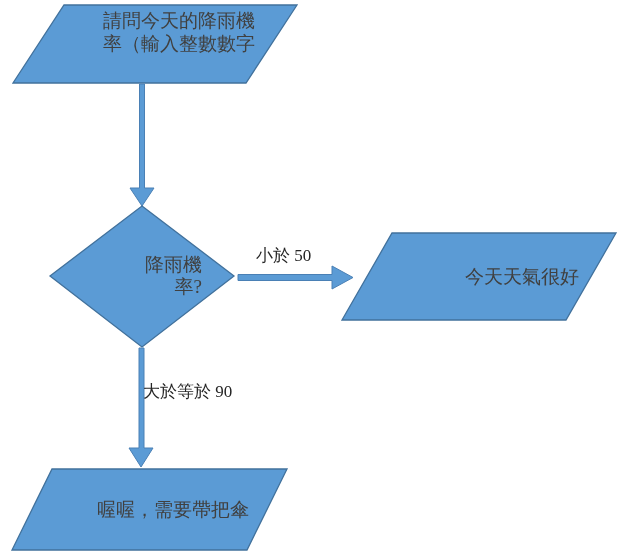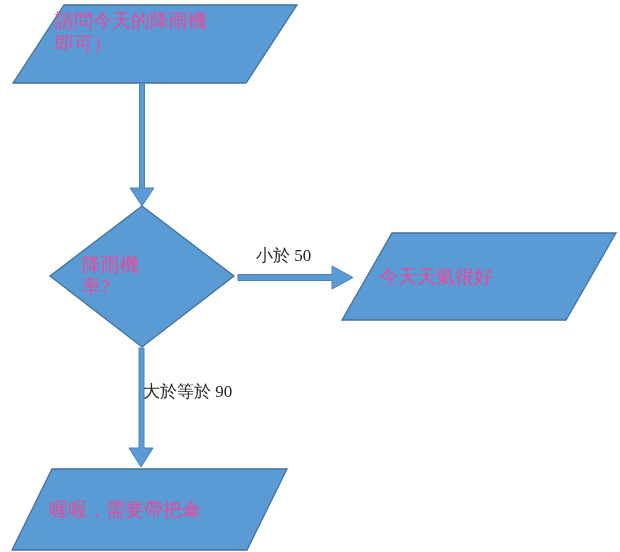--- a/index.html
+++ b/index.html
@@ -8,23 +8,23 @@
     width:620px;height:552px;
     background:#ffffff;
     overflow:hidden;
     font-family:"Liberation Serif","DejaVu Serif",serif;
   }
   .canvas svg{position:absolute;left:0;top:0;}
   .shape{stroke:#41719c;stroke-width:1.3;}
   .connector{stroke:#4a80b5;stroke-width:1;}
   .node-text{
     position:absolute;
-    color:#ec4899;
+    color:#404040;
     font-size:19px;line-height:23px;
-    text-align:left;
+    text-align:right;
     white-space:nowrap;
   }
   .node-text.tight{line-height:22px;}
   .edge-label{
     position:absolute;
     color:#262626;
     font-size:17px;line-height:20px;
     white-space:pre;
     text-align:right;
   }
@@ -46,21 +46,21 @@
 
     <polygon class="shape" points="392,233 616,233 566,320 342,320" fill="#5b9bd5"></polygon>
 
     <path class="connector" d="M139 348 H144 V448 H153 L141 467 L129 448 H139 Z" fill="#5b9bd5"></path>
 
     <polygon class="shape" points="52,469 287,469 247,550 12,550" fill="#5b9bd5"></polygon>
   </svg>
 
   <div class="node-text" style="left:55px;top:9px;width:200px;">
     <div>請問今天的降雨機</div>
-    <div>即可）</div>
+    <div>率（輸入整數數字</div>
   </div>
 
   <div class="node-text" style="left:379px;top:265px;width:200px;">
     <div>今天天氣很好</div>
   </div>
 
   <div class="node-text tight" style="left:82px;top:254px;width:120px;">
     <div>降雨機</div>
     <div>率?</div>
   </div>

